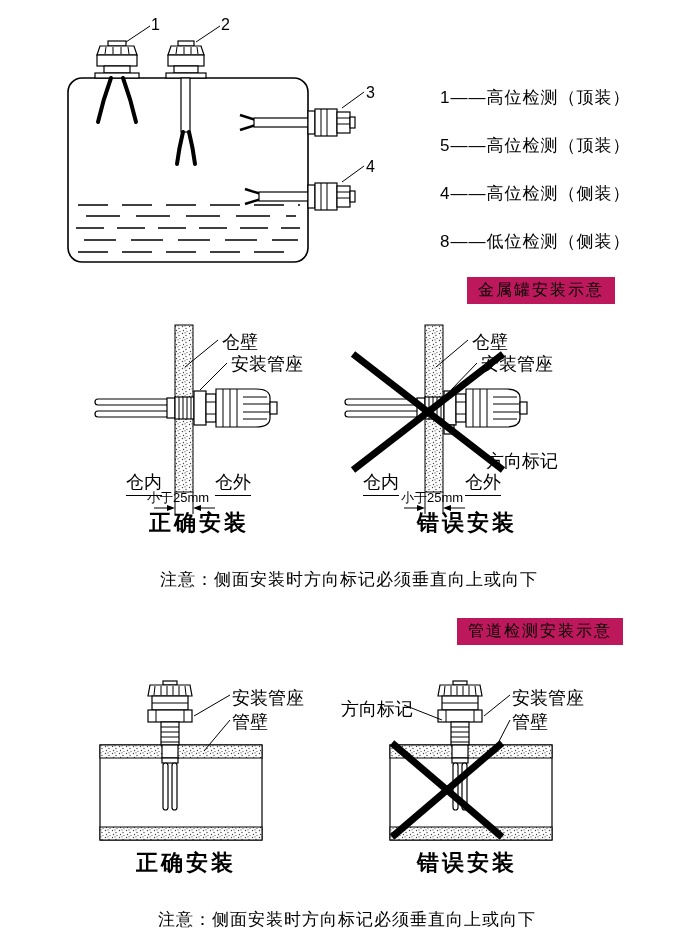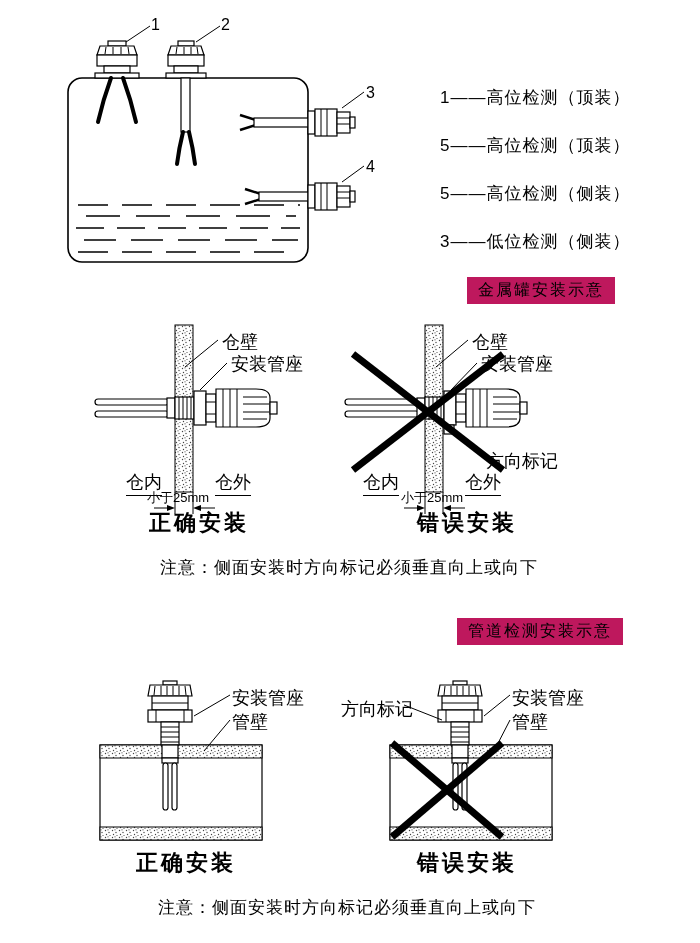--- a/index.html
+++ b/index.html
@@ -14,21 +14,21 @@
   .ln  { stroke:#000000; stroke-width:1; fill:none; }
   .thick { stroke:#000000; stroke-width:4; fill:none; stroke-linecap:round; }
   .x   { stroke:#000000; stroke-width:7; fill:none; }
   .num    { position:absolute; font-size:16px; }
   .legend-row { position:absolute; left:440px; font-size:17px; white-space:nowrap; letter-spacing:1px; }
   .badge { position:absolute; background:#be185d; padding:3px 11px; font-size:16px; letter-spacing:2px; white-space:nowrap; }
   .lbl   { position:absolute; font-size:18px; white-space:nowrap; }
   .dim   { position:absolute; font-size:13px; white-space:nowrap; }
   .underlined { border-bottom:1.5px solid #000; padding-bottom:1px; }
   .caption { position:absolute; font-size:22px; font-weight:bold; letter-spacing:3px; white-space:nowrap; }
-  .note  { position:absolute; font-size:17px; letter-spacing:1px; white-space:nowrap; }
+  .note  { position:absolute; font-size:17px; letter-spacing:1px; white-space:nowrap;margin-top:12px; }
 </style>
 </head>
 <body>
 
 <div class="page">
 
   <svg class="draw" style="left:20px;top:15px" width="420" height="265" viewBox="0 0 420 265">
     <rect x="48" y="63" width="240" height="184" rx="14" class="s" style="stroke-width:1.6"></rect>
     <g class="ln" style="stroke-width:1.4">
       <line x1="58" y1="190" x2="280" y2="190" stroke-dasharray="30 14"></line>
@@ -98,22 +98,22 @@
     </g>
   </svg>
 
   <div class="num" style="left:151px;top:16px">1</div>
   <div class="num" style="left:221px;top:16px">2</div>
   <div class="num" style="left:366px;top:84px">3</div>
   <div class="num" style="left:366px;top:158px">4</div>
 
   <div class="legend-row" style="top:86px">1——高位检测（顶装）</div>
   <div class="legend-row" style="top:134px">5——高位检测（顶装）</div>
-  <div class="legend-row" style="top:182px">5——高位检测（侧装）</div>
-  <div class="legend-row" style="top:230px">3——低位检测（侧装）</div>
+  <div class="legend-row" style="top:182px">4——高位检测（侧装）</div>
+  <div class="legend-row" style="top:230px">8——低位检测（侧装）</div>
 
   <div class="badge" style="left:467px;top:277px">金属罐安装示意</div>
 
   <svg class="draw" style="left:55px;top:318px" width="560" height="215" viewBox="0 0 560 215">
     <defs>
       <pattern id="sp1" width="7" height="7" patternUnits="userSpaceOnUse">
         <rect width="7" height="7" fill="#ffffff"></rect>
         <circle cx="1.5" cy="1.5" r="0.7" fill="#444"></circle>
         <circle cx="5" cy="3.5" r="0.7" fill="#444"></circle>
         <circle cx="2.5" cy="5.5" r="0.7" fill="#444"></circle>

